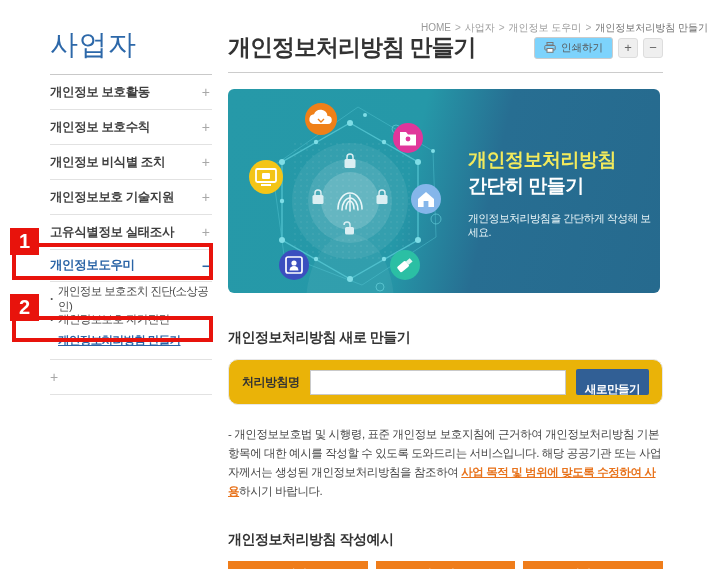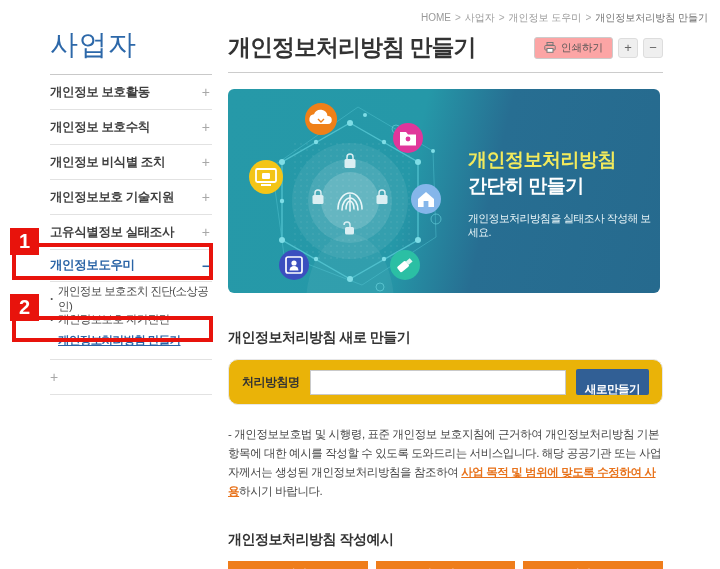--- a/index.html
+++ b/index.html
@@ -24,31 +24,31 @@
 
   
   .anno-rect { position:absolute; border:4px solid #e8130c; background:transparent; z-index:40; pointer-events:none; }
   .anno-rect1 { left:12px; top:243px; width:201px; height:37px; }
   .anno-rect2 { left:12px; top:316px; width:201px; height:26px; }
   .anno-badge { position:absolute; width:29px; height:27px; background:#e8130c; color:#fff; font-size:20px; font-weight:700; display:flex; align-items:center; justify-content:center; z-index:41; }
   .anno-badge1 { left:10px; top:228px; }
   .anno-badge2 { left:10px; top:294px; }
 
   
-  .breadcrumb { position:absolute; top:11px; right:12px; font-size:10px; color:#999; white-space:nowrap; }
+  .breadcrumb { position:absolute; top:21px; right:12px; font-size:10px; color:#999; white-space:nowrap; }
   .breadcrumb .sep { margin:0 4px; color:#aaa; }
   .breadcrumb .crumb { color:#999; cursor:pointer; }
   .breadcrumb .crumb.last { color:#6f6f6f; cursor:default; }
 
   
   .main { position:absolute; left:228px; top:0; width:435px; }
   .header-row { margin-top:32px; display:flex; justify-content:space-between; align-items:center; }
   .page-title { font-size:23px; font-weight:700; color:#333; letter-spacing:-1px; }
   .tools { display:flex; align-items:center; gap:5px; }
-  .print-btn { display:flex; align-items:center; gap:5px; height:22px; padding:0 9px; background:#fca5a5; border:1px solid #ccc; border-radius:3px; font-size:10.5px; color:#555; cursor:pointer; }
+  .print-btn { display:flex; align-items:center; gap:5px; height:22px; padding:0 9px; background:#7dd3fc; border:1px solid #ccc; border-radius:3px; font-size:10.5px; color:#555; cursor:pointer; }
   .zoom-btn { width:20px; height:20px; background:#efefef; border:1px solid #ddd; border-radius:3px; font-size:13px; color:#666; display:flex; align-items:center; justify-content:center; cursor:pointer; line-height:1; }
   .title-divider { margin-top:9px; border-bottom:1px solid #ccc; }
 
   
   .banner { position:relative; margin-top:16px; width:432px; height:204px; border-radius:6px; overflow:hidden;
             background:linear-gradient(103deg, #2699a8 0%, #2598a8 42%, #276e92 60%, #266a8e 100%); }
   .banner-art { position:absolute; left:0; top:0; }
   .banner-text { position:absolute; left:240px; top:58px; }
   .banner-t1 { font-size:19px; font-weight:700; color:#f2ea5c; letter-spacing:-0.5px; line-height:26px; }
   .banner-t2 { font-size:19px; font-weight:700; color:#ffffff; letter-spacing:-0.5px; line-height:26px; }
@@ -251,21 +251,21 @@
           <circle cx="177" cy="176" r="15" fill="#2bbfa4"></circle>
           <g transform="rotate(-40 177 176)">
             <rect x="169" y="172.5" width="11" height="7" rx="1.5" fill="#fff"></rect>
             <rect x="180" y="173.8" width="5" height="4.4" fill="#fff" opacity="0.85"></rect>
           </g>
         </g>
       </svg>
       <div class="banner-text">
         <div class="banner-t1">개인정보처리방침</div>
         <div class="banner-t2">간단히 만들기</div>
-        <div class="banner-sub">개인정보처리방침을 실태조사 작성해 보세요.</div>
+        <div class="banner-sub">개인정보처리방침을 간단하게 작성해 보세요.</div>
       </div>
     </div>
 
     <h2 class="section-heading">개인정보처리방침 새로 만들기</h2>
     <div class="form-box">
       <label class="form-label">처리방침명</label>
       <input class="form-input" type="text" value="" style="">
       <button class="create-btn">새로만들기</button>
     </div>
 

